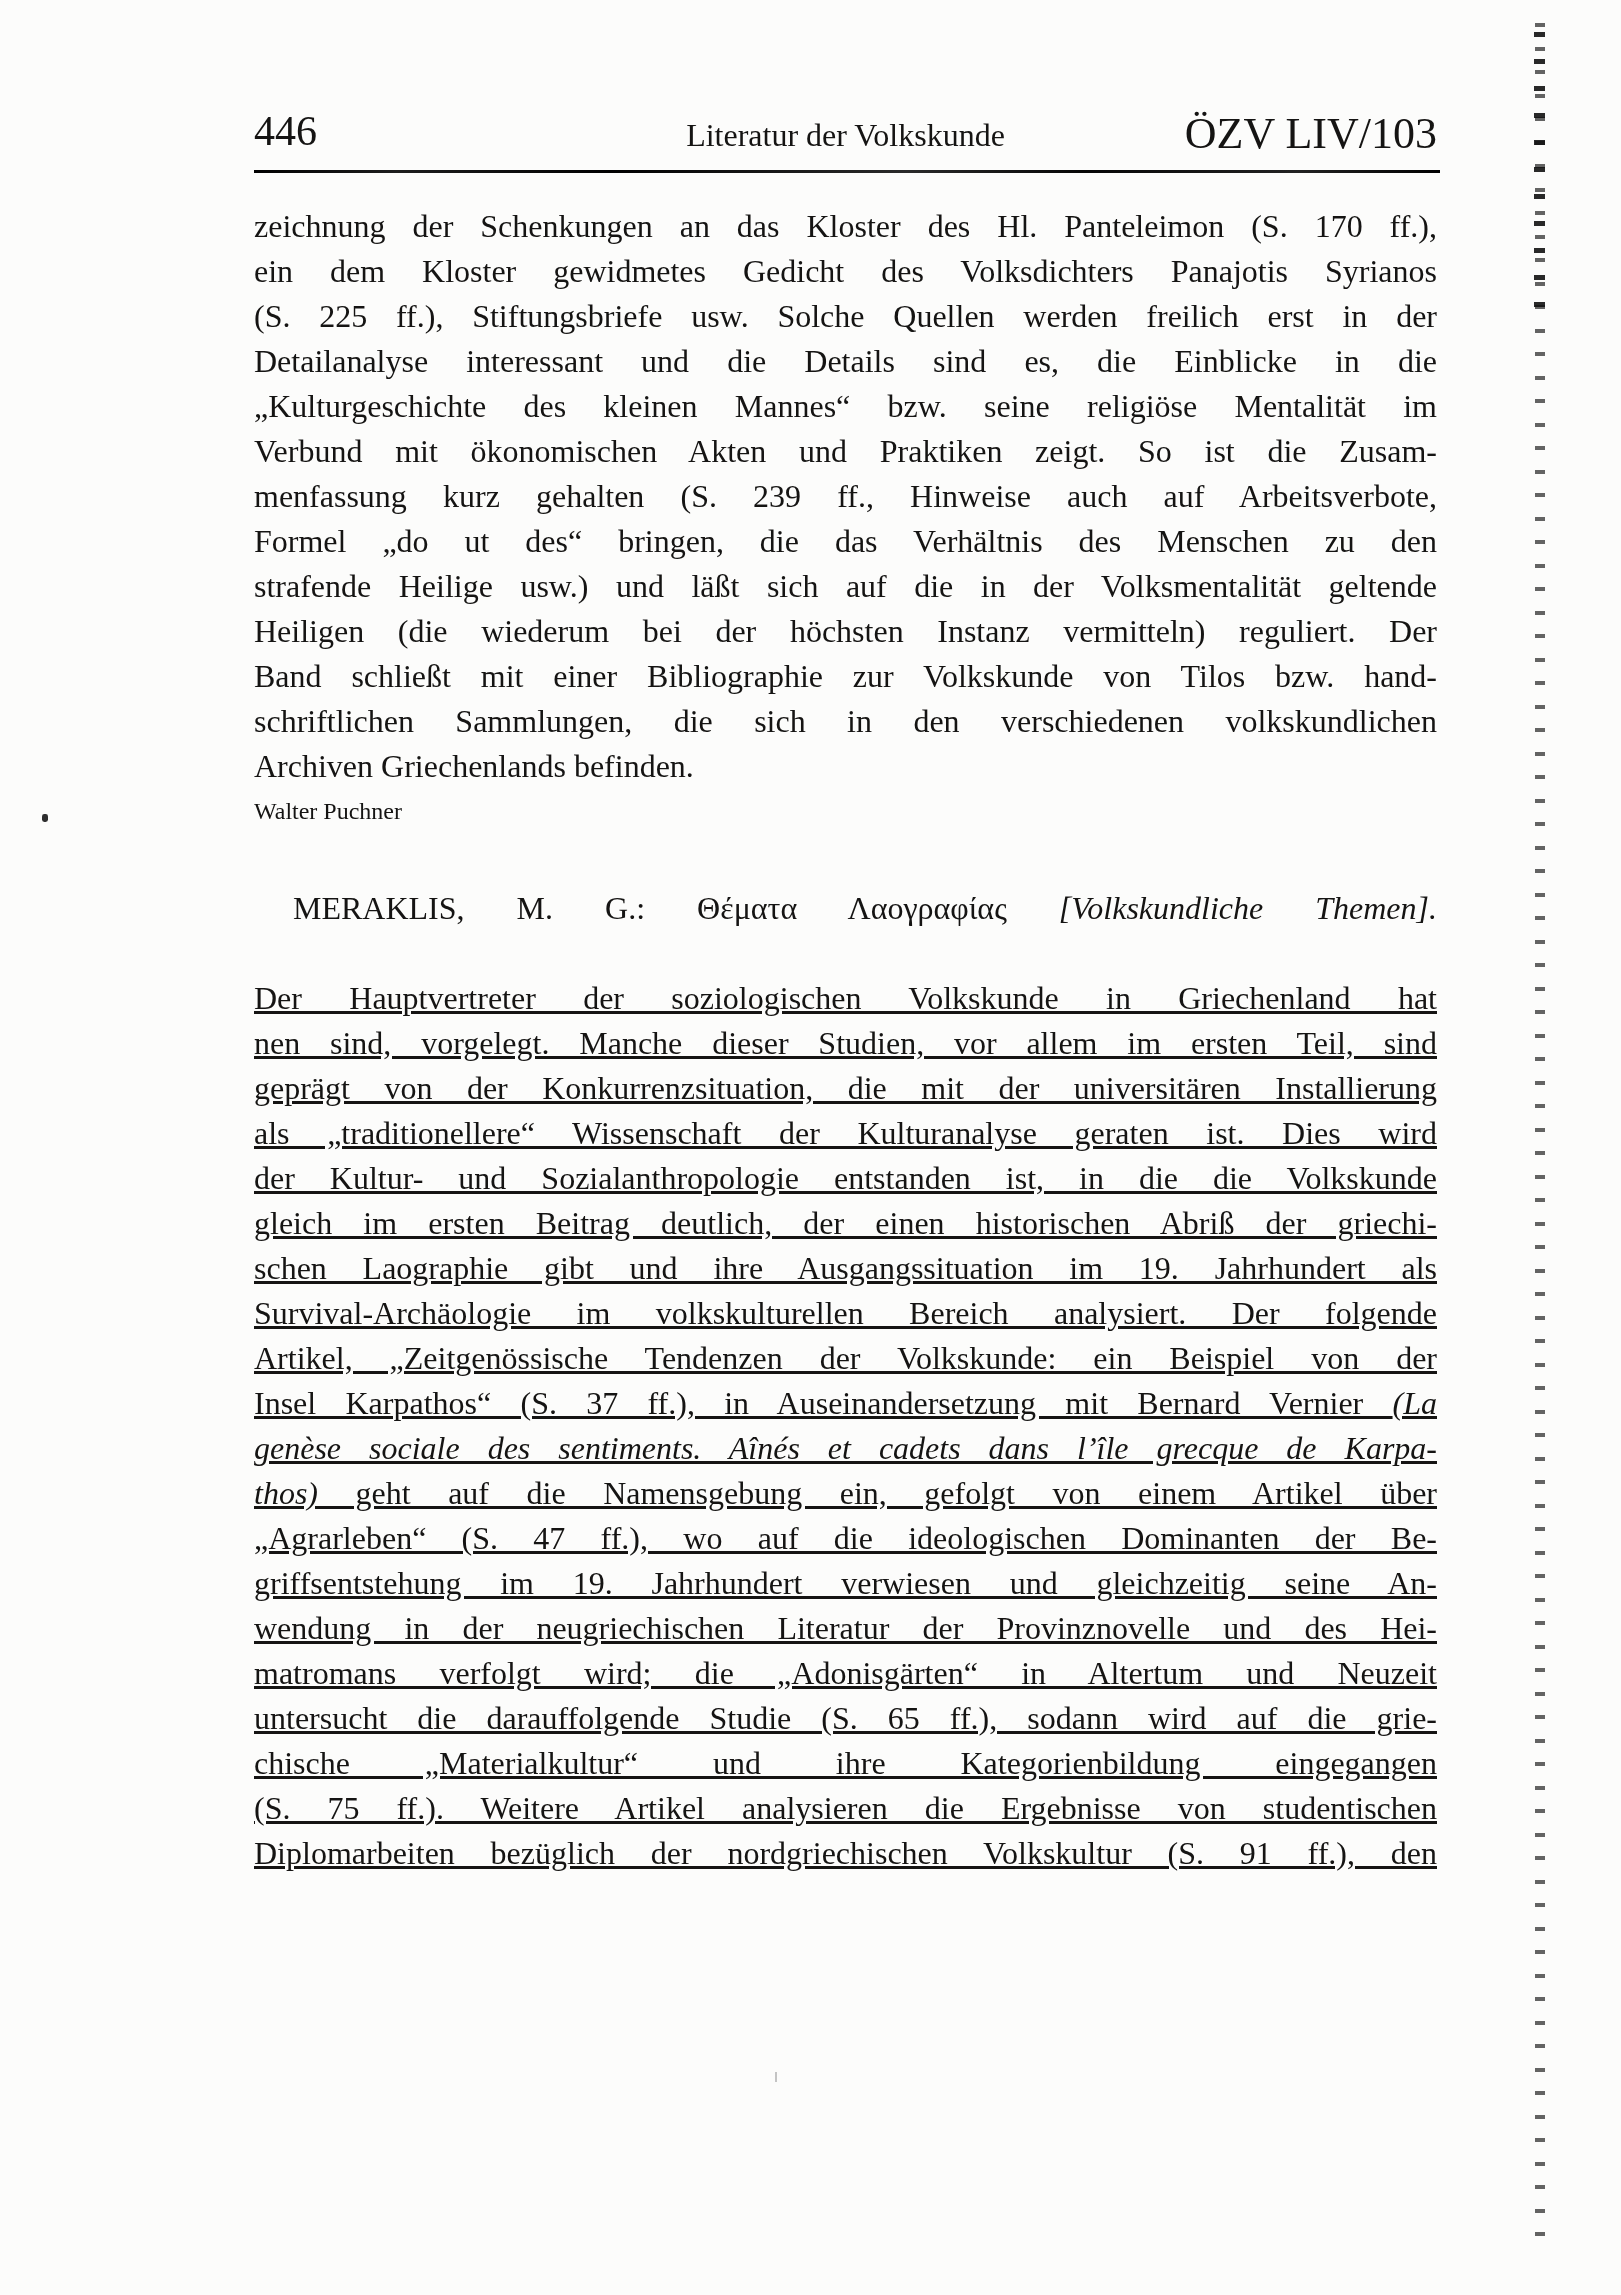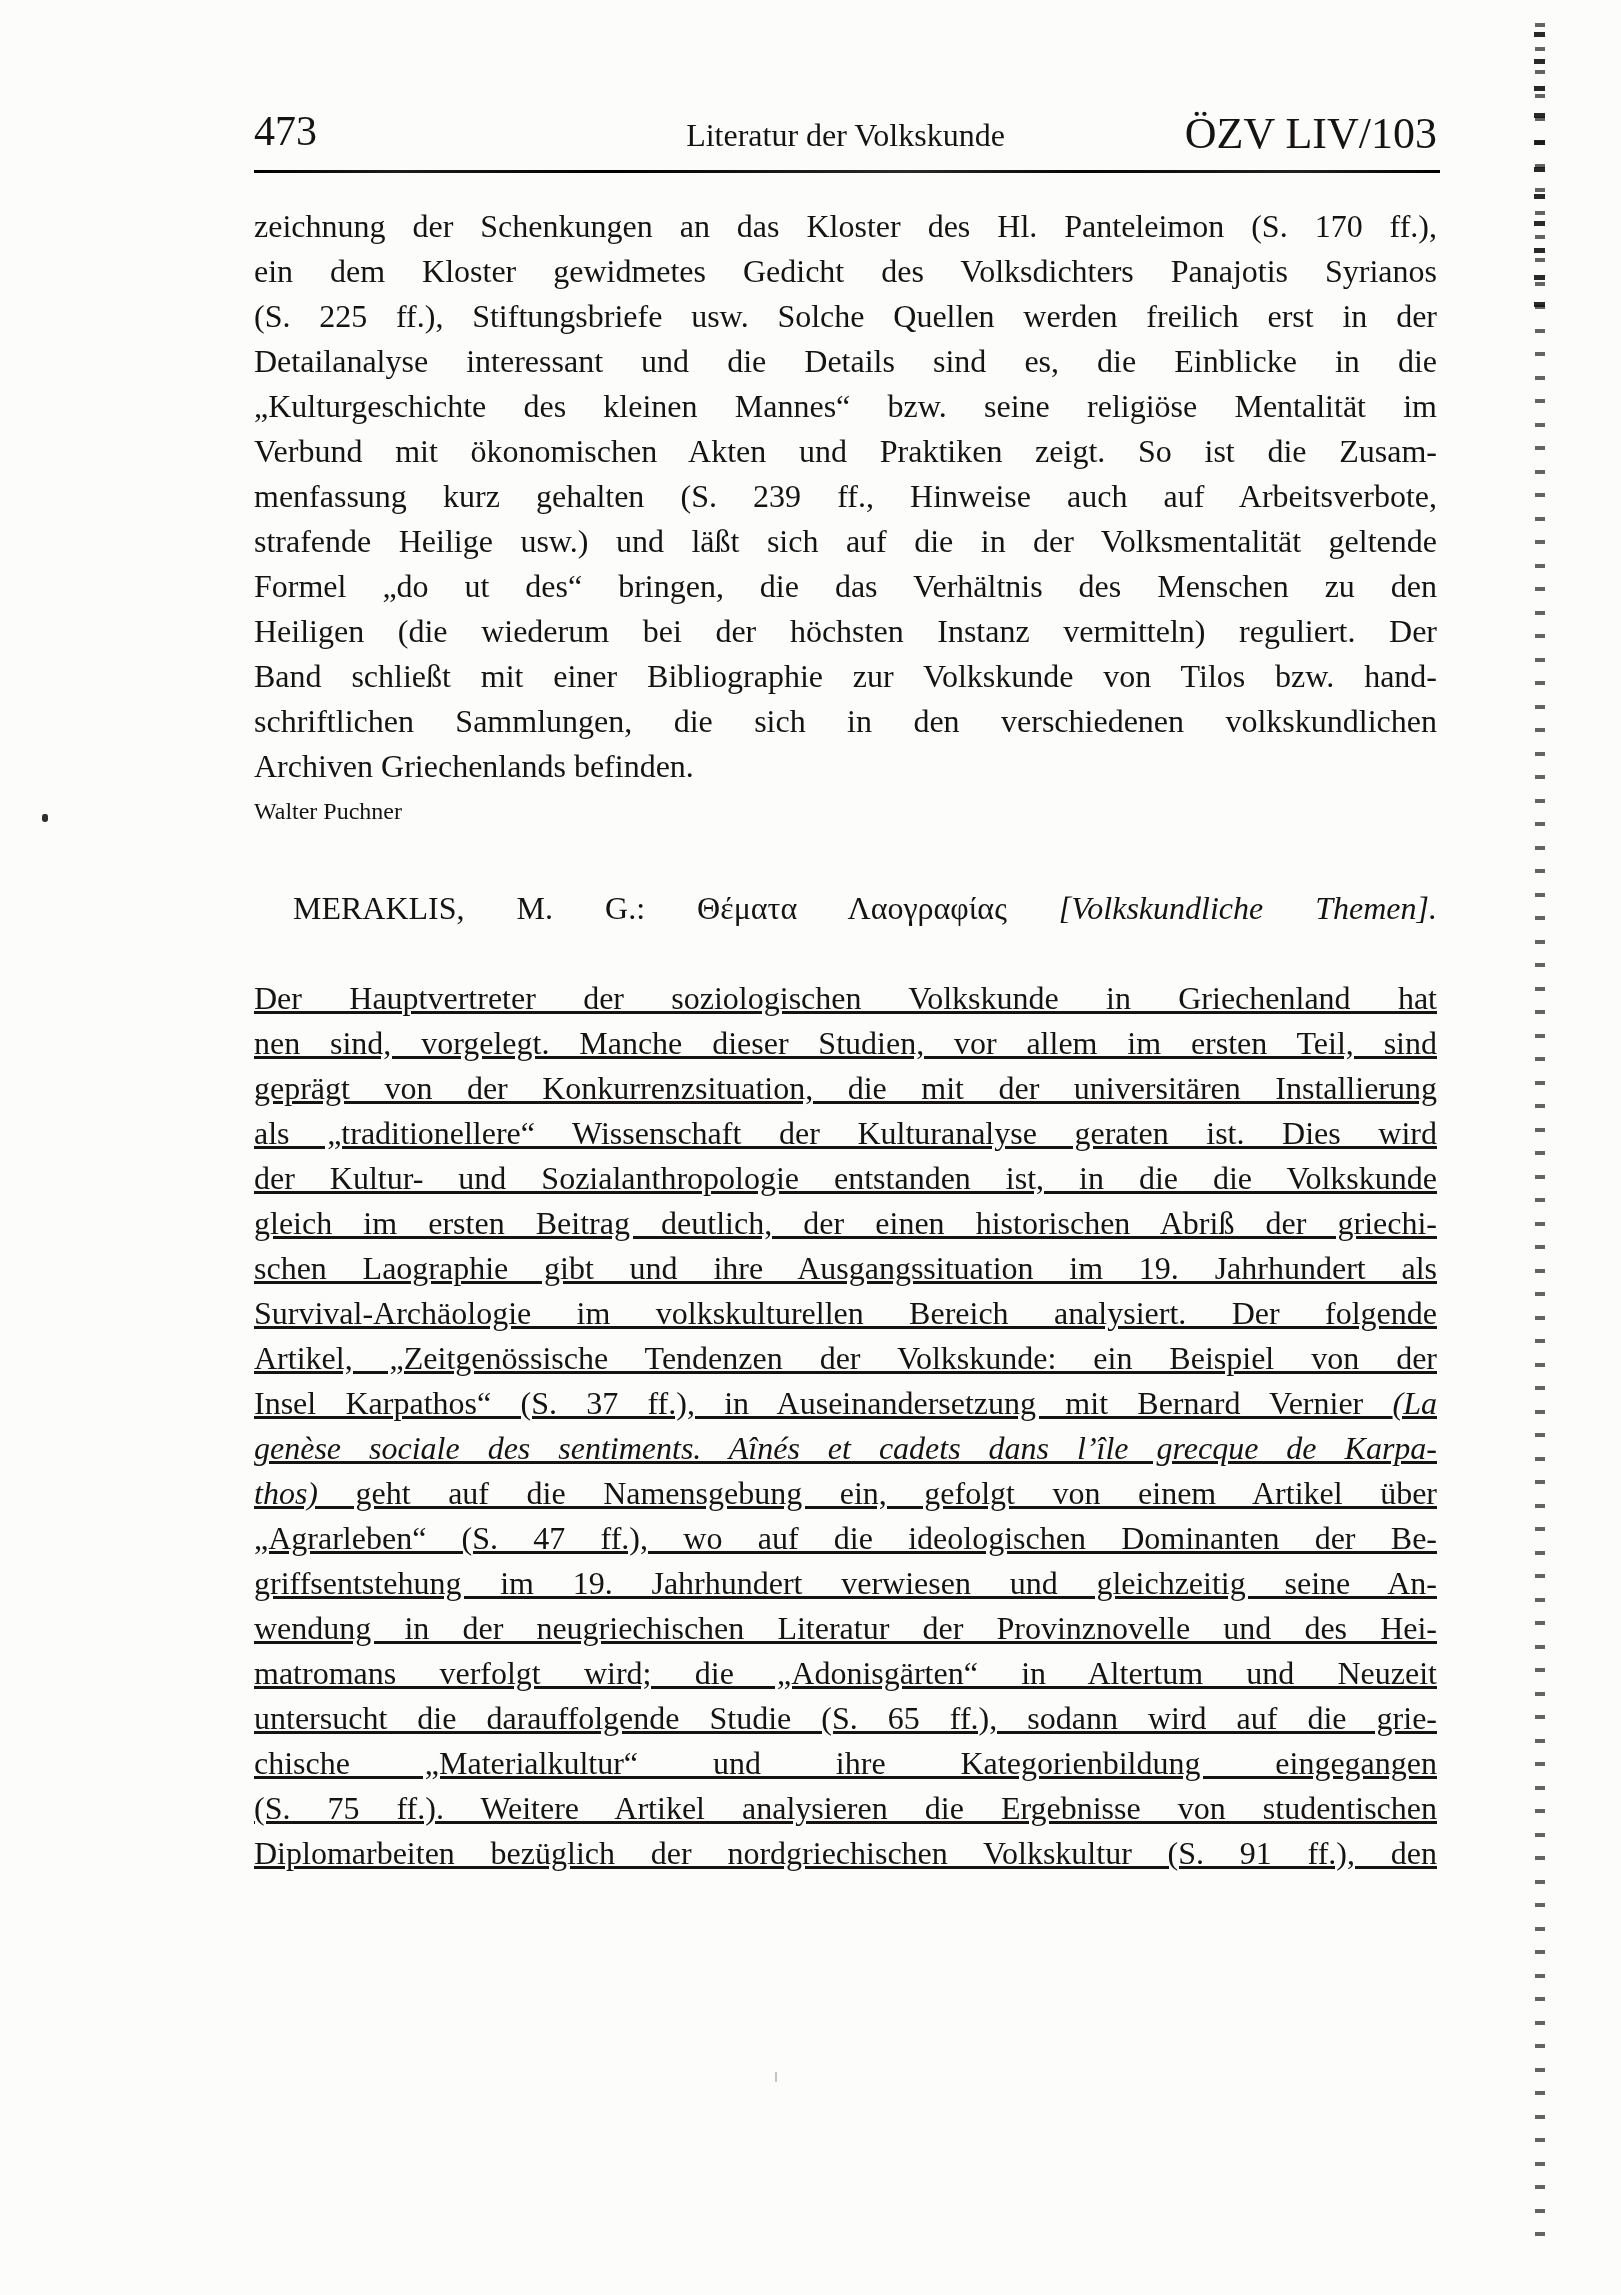--- a/index.html
+++ b/index.html
@@ -55,38 +55,38 @@
     position:absolute;left:775px;top:2072px;width:1.6px;height:9.7px;
     background:#c4c4c4;
   }
 </style>
 </head>
 <body>
 
 <div class="page">
 
   <div class="header">
-    <span class="pagenum">473</span>
+    <span class="pagenum">446</span>
     <span class="header-center">Literatur der Volkskunde</span>
     <span class="header-right">ÖZV LIV/103</span>
   </div>
 
   <div class="rule"></div>
 
   <div class="col">
     <div class="para">
         <div class="tline"><span>zeichnung der Schenkungen an das Kloster des Hl. Panteleimon (S. 170 ff.),</span></div>
         <div class="tline"><span>ein dem Kloster gewidmetes Gedicht des Volksdichters Panajotis Syrianos</span></div>
         <div class="tline"><span>(S. 225 ff.), Stiftungsbriefe usw. Solche Quellen werden freilich erst in der</span></div>
         <div class="tline"><span>Detailanalyse interessant und die Details sind es, die Einblicke in die</span></div>
         <div class="tline"><span>„Kulturgeschichte des kleinen Mannes“ bzw. seine religiöse Mentalität im</span></div>
         <div class="tline"><span>Verbund mit ökonomischen Akten und Praktiken zeigt. So ist die Zusam-</span></div>
         <div class="tline"><span>menfassung kurz gehalten (S. 239 ff., Hinweise auch auf Arbeitsverbote,</span></div>
+        <div class="tline"><span>Formel „do ut des“ bringen, die das Verhältnis des Menschen zu den</span></div>
         <div class="tline"><span>strafende Heilige usw.) und läßt sich auf die in der Volksmentalität geltende</span></div>
-        <div class="tline"><span>Formel „do ut des“ bringen, die das Verhältnis des Menschen zu den</span></div>
         <div class="tline"><span>Heiligen (die wiederum bei der höchsten Instanz vermitteln) reguliert. Der</span></div>
         <div class="tline"><span>Band schließt mit einer Bibliographie zur Volkskunde von Tilos bzw. hand-</span></div>
         <div class="tline"><span>schriftlichen Sammlungen, die sich in den verschiedenen volkskundlichen</span></div>
         <div class="tline last"><span>Archiven Griechenlands befinden.</span></div>
       </div>
     <div class="signature">Walter Puchner</div>
     <div class="para heading-block">
         <div class="tline indent"><span>MERAKLIS, M. G.: </span><span>Θέματα Λαογραφίας </span><span class="italic">[Volkskundliche Themen].</span></div>
       </div>
     <div class="para body-block">

